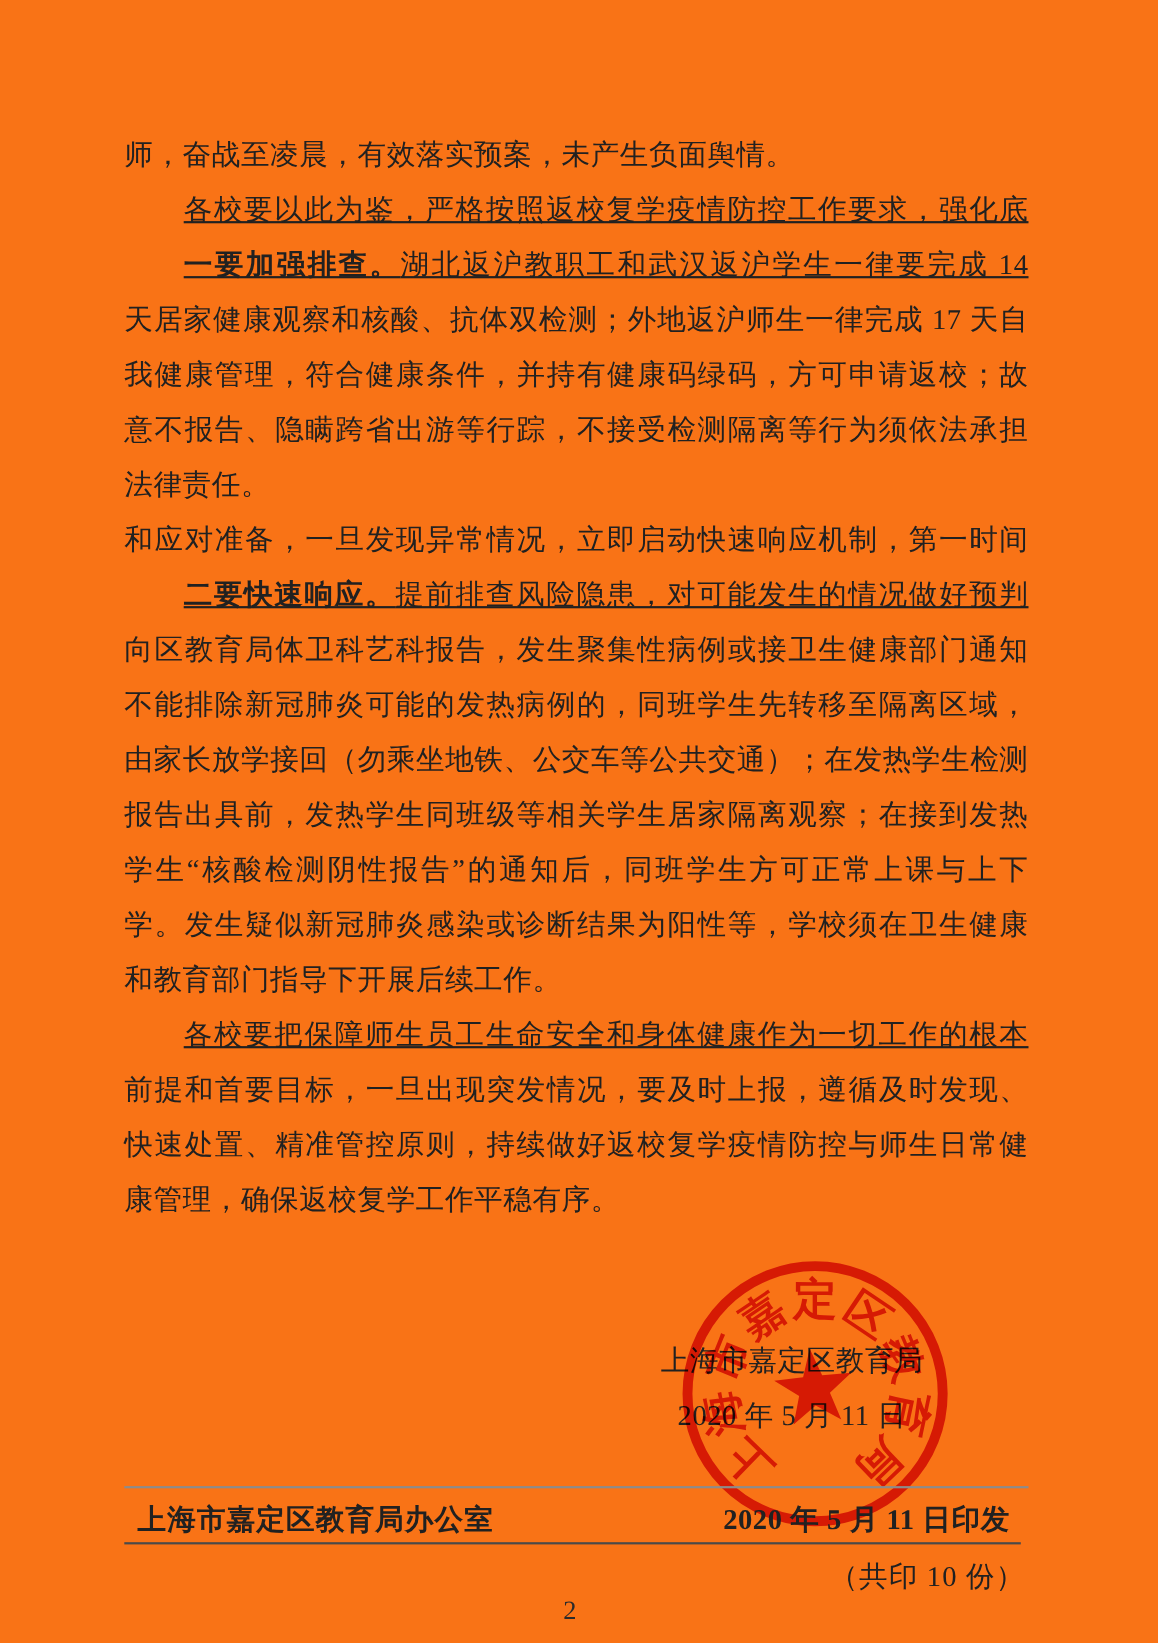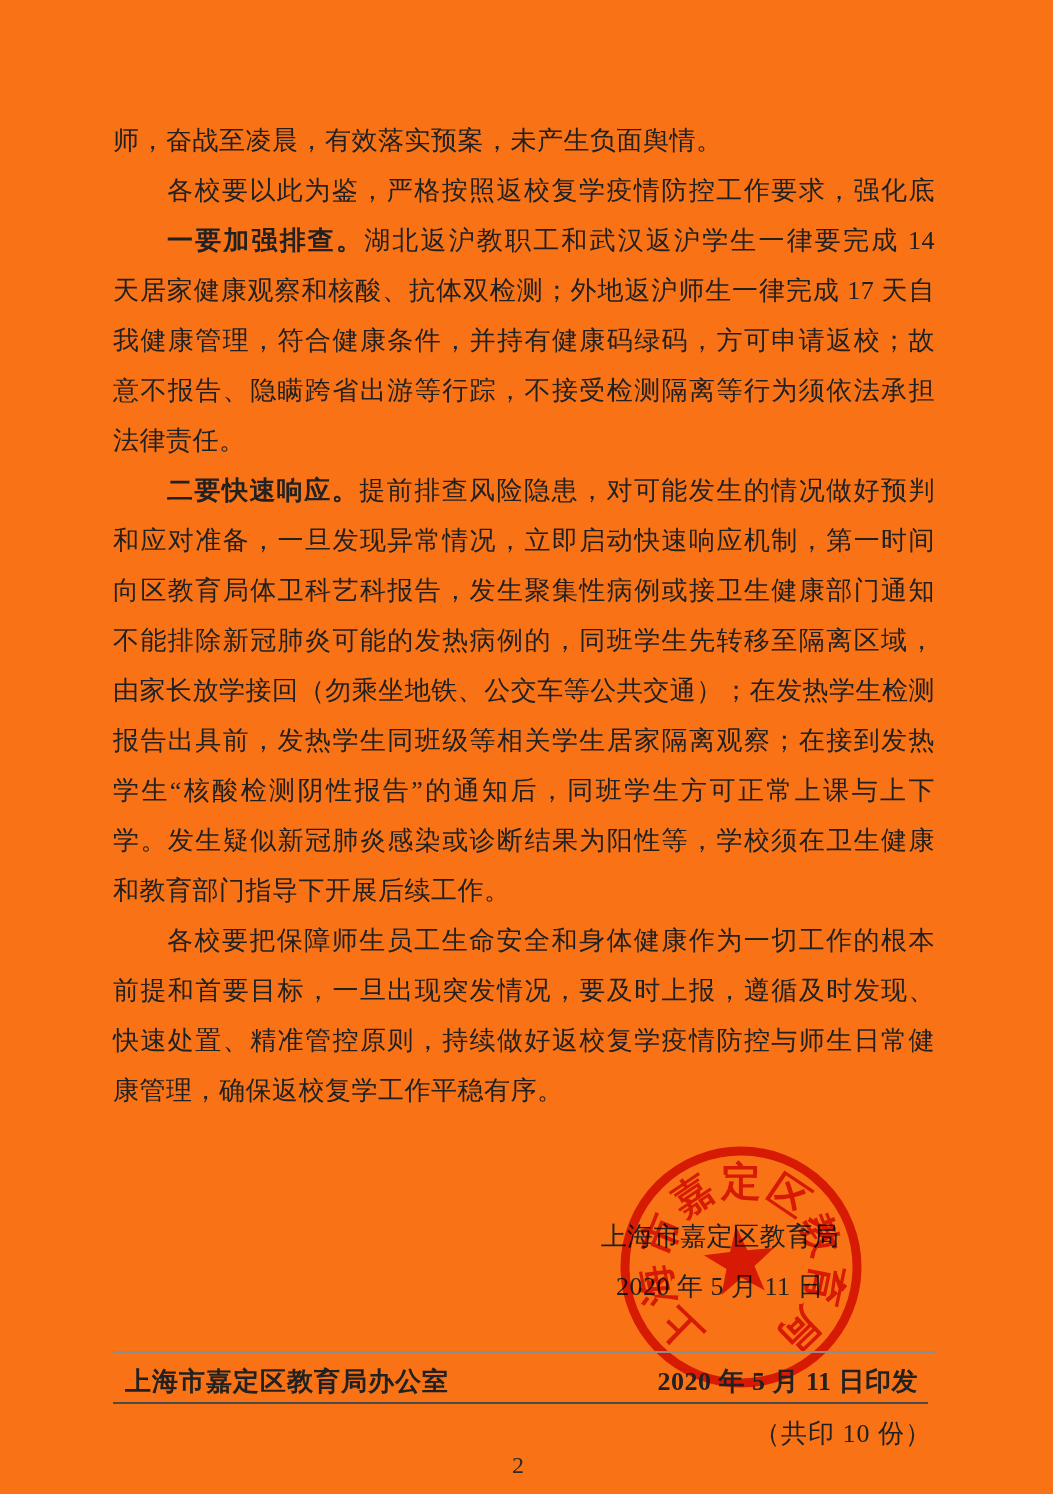--- a/index.html
+++ b/index.html
@@ -23,21 +23,21 @@
   }
   .line {
     height: 50px;
     line-height: 50px;
     text-align: justify;
     text-align-last: left;
     letter-spacing: 0.5px;
     white-space: normal;
   }
   .line.fill { text-align-last: justify; }
-  .line.indent { text-indent: 54px; }
+  .line.indent { text-indent: 54px; text-decoration: underline; }
   .line b { font-weight: 700; }
 
   
   .signature {
     position: absolute;
     left: 570px;
     top: 1212px;
     width: 300px;
     text-align: center;
     font-size: 26px;
@@ -105,22 +105,22 @@
 <div class="page">
 
   <div class="body-text">
       <div class="line">师，奋战至凌晨，有效落实预案，未产生负面舆情。</div>
       <div class="line indent fill">各校要以此为鉴，严格按照返校复学疫情防控工作要求，强化底</div>
       <div class="line indent fill"><b>一要加强排查。</b>湖北返沪教职工和武汉返沪学生一律要完成 14</div>
       <div class="line fill">天居家健康观察和核酸、抗体双检测；外地返沪师生一律完成 17 天自</div>
       <div class="line fill">我健康管理，符合健康条件，并持有健康码绿码，方可申请返校；故</div>
       <div class="line fill">意不报告、隐瞒跨省出游等行踪，不接受检测隔离等行为须依法承担</div>
       <div class="line">法律责任。</div>
+      <div class="line fill">和应对准备，一旦发现异常情况，立即启动快速响应机制，第一时间</div>
       <div class="line indent fill"><b>二要快速响应。</b>提前排查风险隐患，对可能发生的情况做好预判</div>
-      <div class="line fill">和应对准备，一旦发现异常情况，立即启动快速响应机制，第一时间</div>
       <div class="line fill">向区教育局体卫科艺科报告，发生聚集性病例或接卫生健康部门通知</div>
       <div class="line fill">不能排除新冠肺炎可能的发热病例的，同班学生先转移至隔离区域，</div>
       <div class="line fill">由家长放学接回（勿乘坐地铁、公交车等公共交通）；在发热学生检测</div>
       <div class="line fill">报告出具前，发热学生同班级等相关学生居家隔离观察；在接到发热</div>
       <div class="line fill">学生“核酸检测阴性报告”的通知后，同班学生方可正常上课与上下</div>
       <div class="line fill">学。发生疑似新冠肺炎感染或诊断结果为阳性等，学校须在卫生健康</div>
       <div class="line">和教育部门指导下开展后续工作。</div>
       <div class="line indent fill">各校要把保障师生员工生命安全和身体健康作为一切工作的根本</div>
       <div class="line fill">前提和首要目标，一旦出现突发情况，要及时上报，遵循及时发现、</div>
       <div class="line fill">快速处置、精准管控原则，持续做好返校复学疫情防控与师生日常健</div>

